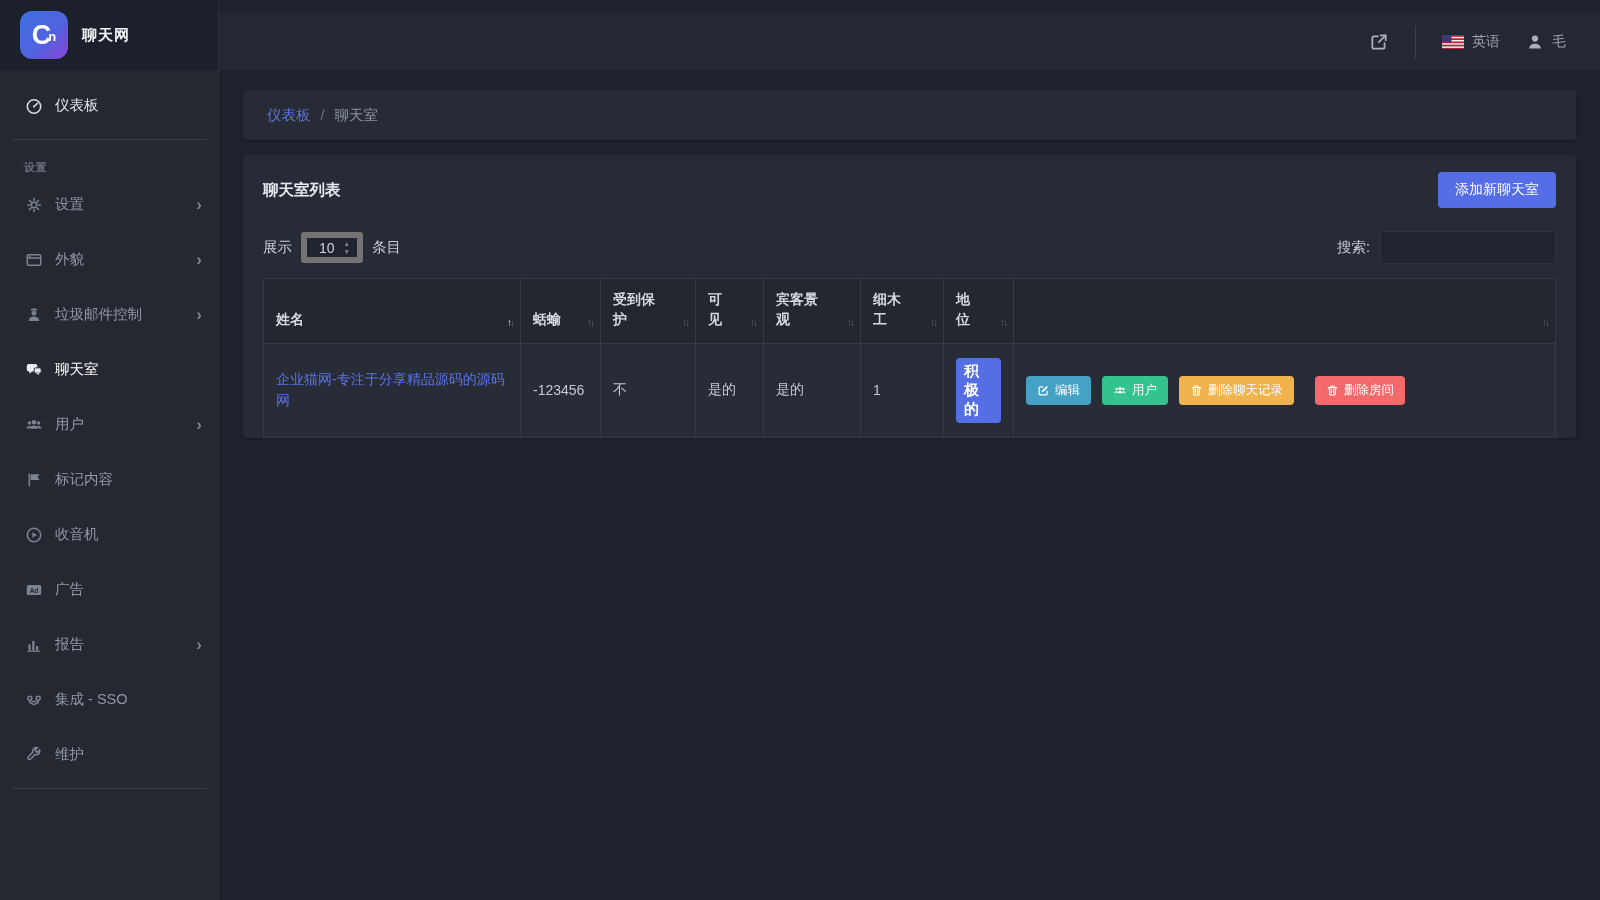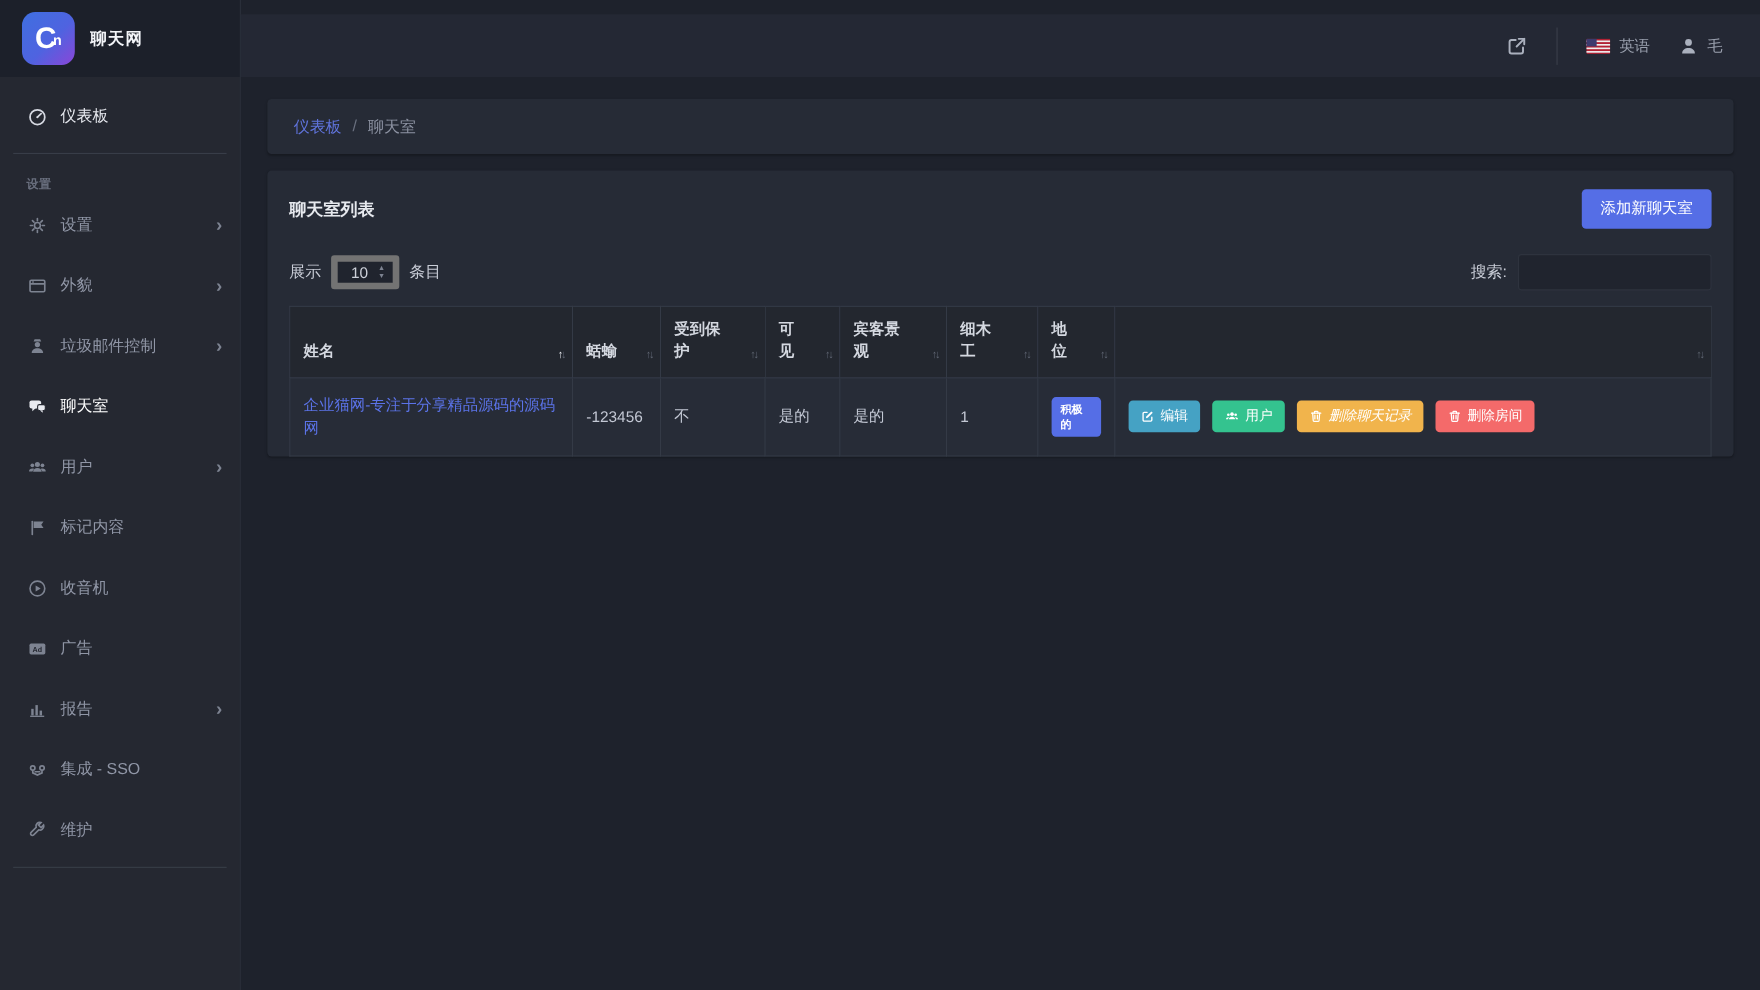--- a/index.html
+++ b/index.html
@@ -56,21 +56,21 @@
   .search-input { background:#20242e; border:1px solid #2e333e; border-radius:3px; width:176px; height:33px; color:#cdd1da; font-size:14px; padding:0 10px; outline:none; font-family:inherit; }
 
   .tbl-wrap { padding:0 20px; }
   table { width:100%; border-collapse:collapse; table-layout:fixed; }
   th, td { border:1px solid #343a46; }
   thead th { background:#23272f; vertical-align:bottom; text-align:left; padding:10px 30px 13px 12px; font-size:14px; font-weight:bold; color:#d4d8e0; position:relative; cursor:pointer; word-break:break-all; line-height:1.45; }
   tbody td { background:#272c37; padding:14px 12px; font-size:14px; color:#c3c8d4; vertical-align:middle; }
   .sort { position:absolute; right:7px; bottom:12px; font-size:10px; color:#5f6572; letter-spacing:-2px; font-weight:normal; }
   .sort .up.on { color:#e8eaf0; }
   .row-link { color:#5b73e8; text-decoration:none; cursor:pointer; line-height:1.5; }
-  .badge { display:inline-block; color:#fff; font-size:10px; font-weight:bold; padding:4px 8px; border-radius:4px; }
+  .badge { display:inline-block; color:#fff; font-size:15px; font-weight:bold; padding:4px 8px; border-radius:4px; }
   .actions { display:flex; gap:11px; align-items:center; }
   .btn-act { font-size:12.5px; padding:6px 11px; display:flex; align-items:center; gap:5px; white-space:nowrap; }
 
   .foot-row { display:flex; align-items:center; justify-content:space-between; padding:16px 20px 20px; }
   .info-text { font-size:14.5px; color:#b7bcc8; }
   .paginate { display:flex; background:#222631; border-radius:4px; overflow:hidden; }
   .page-cell { padding:9px 16px; font-size:14px; color:#8f95a5; cursor:pointer; background:#2c313c; border-right:1px solid #222631; }
   .page-cell:last-child { border-right:none; }
   .page-cell.cur { background:#262b36; color:#ffffff; font-weight:bold; padding:9px 14px; }
 
@@ -347,30 +347,30 @@
                     <svg class="ic" width="14" height="13" viewBox="0 0 18 18" fill="#fff">
                       <circle cx="4.4" cy="7" r="1.7"></circle>
                         <circle cx="13.6" cy="7" r="1.7"></circle>
                       <circle cx="9" cy="6.2" r="2.3"></circle>
                         <path d="M5.1 12.8c0-2.2 1.8-3.4 3.9-3.4s3.9 1.2 3.9 3.4z"></path>
                       <path d="M1.4 12.6c0-1.7 1.3-2.6 3-2.6l.8.1c-.8.7-1.1 1.7-1.1 2.5z"></path>
                       <path d="M16.6 12.6c0-1.7-1.3-2.6-3-2.6l-.8.1c.8.7 1.1 1.7 1.1 2.5z"></path>
                     </svg>
                     <span>用户</span>
                   </button>
-                  <button class="btn btn-act" style="background-color: rgb(241, 180, 76); font-style: italic;">
+                  <button class="btn btn-act" style="background-color: rgb(241, 180, 76);">
                     <svg class="ic" width="13" height="13" viewBox="0 0 18 18" fill="none" stroke="#fff" stroke-width="1.6" stroke-linecap="round">
                       <path d="M3.2 5h11.6"></path>
                         <path d="M6.8 5V3.6A.8.8 0 0 1 7.6 2.8h2.8a.8.8 0 0 1 .8.8V5"></path>
                       <path d="M4.6 5l.7 9.2a1 1 0 0 0 1 1h5.4a1 1 0 0 0 1-1L13.4 5"></path>
                         <path d="M7.4 7.6v4.6M10.6 7.6v4.6"></path>
                     </svg>
                     <span>删除聊天记录</span>
                   </button>
-                  <button class="btn btn-act" style="background-color: rgb(244, 106, 106);">
+                  <button class="btn btn-act" style="background-color: rgb(244, 106, 106); margin-left: 10px;">
                     <svg class="ic" width="13" height="13" viewBox="0 0 18 18" fill="none" stroke="#fff" stroke-width="1.6" stroke-linecap="round">
                       <path d="M3.2 5h11.6"></path>
                         <path d="M6.8 5V3.6A.8.8 0 0 1 7.6 2.8h2.8a.8.8 0 0 1 .8.8V5"></path>
                       <path d="M4.6 5l.7 9.2a1 1 0 0 0 1 1h5.4a1 1 0 0 0 1-1L13.4 5"></path>
                         <path d="M7.4 7.6v4.6M10.6 7.6v4.6"></path>
                     </svg>
                     <span>删除房间</span>
                   </button>
                 </div>
               </td>

